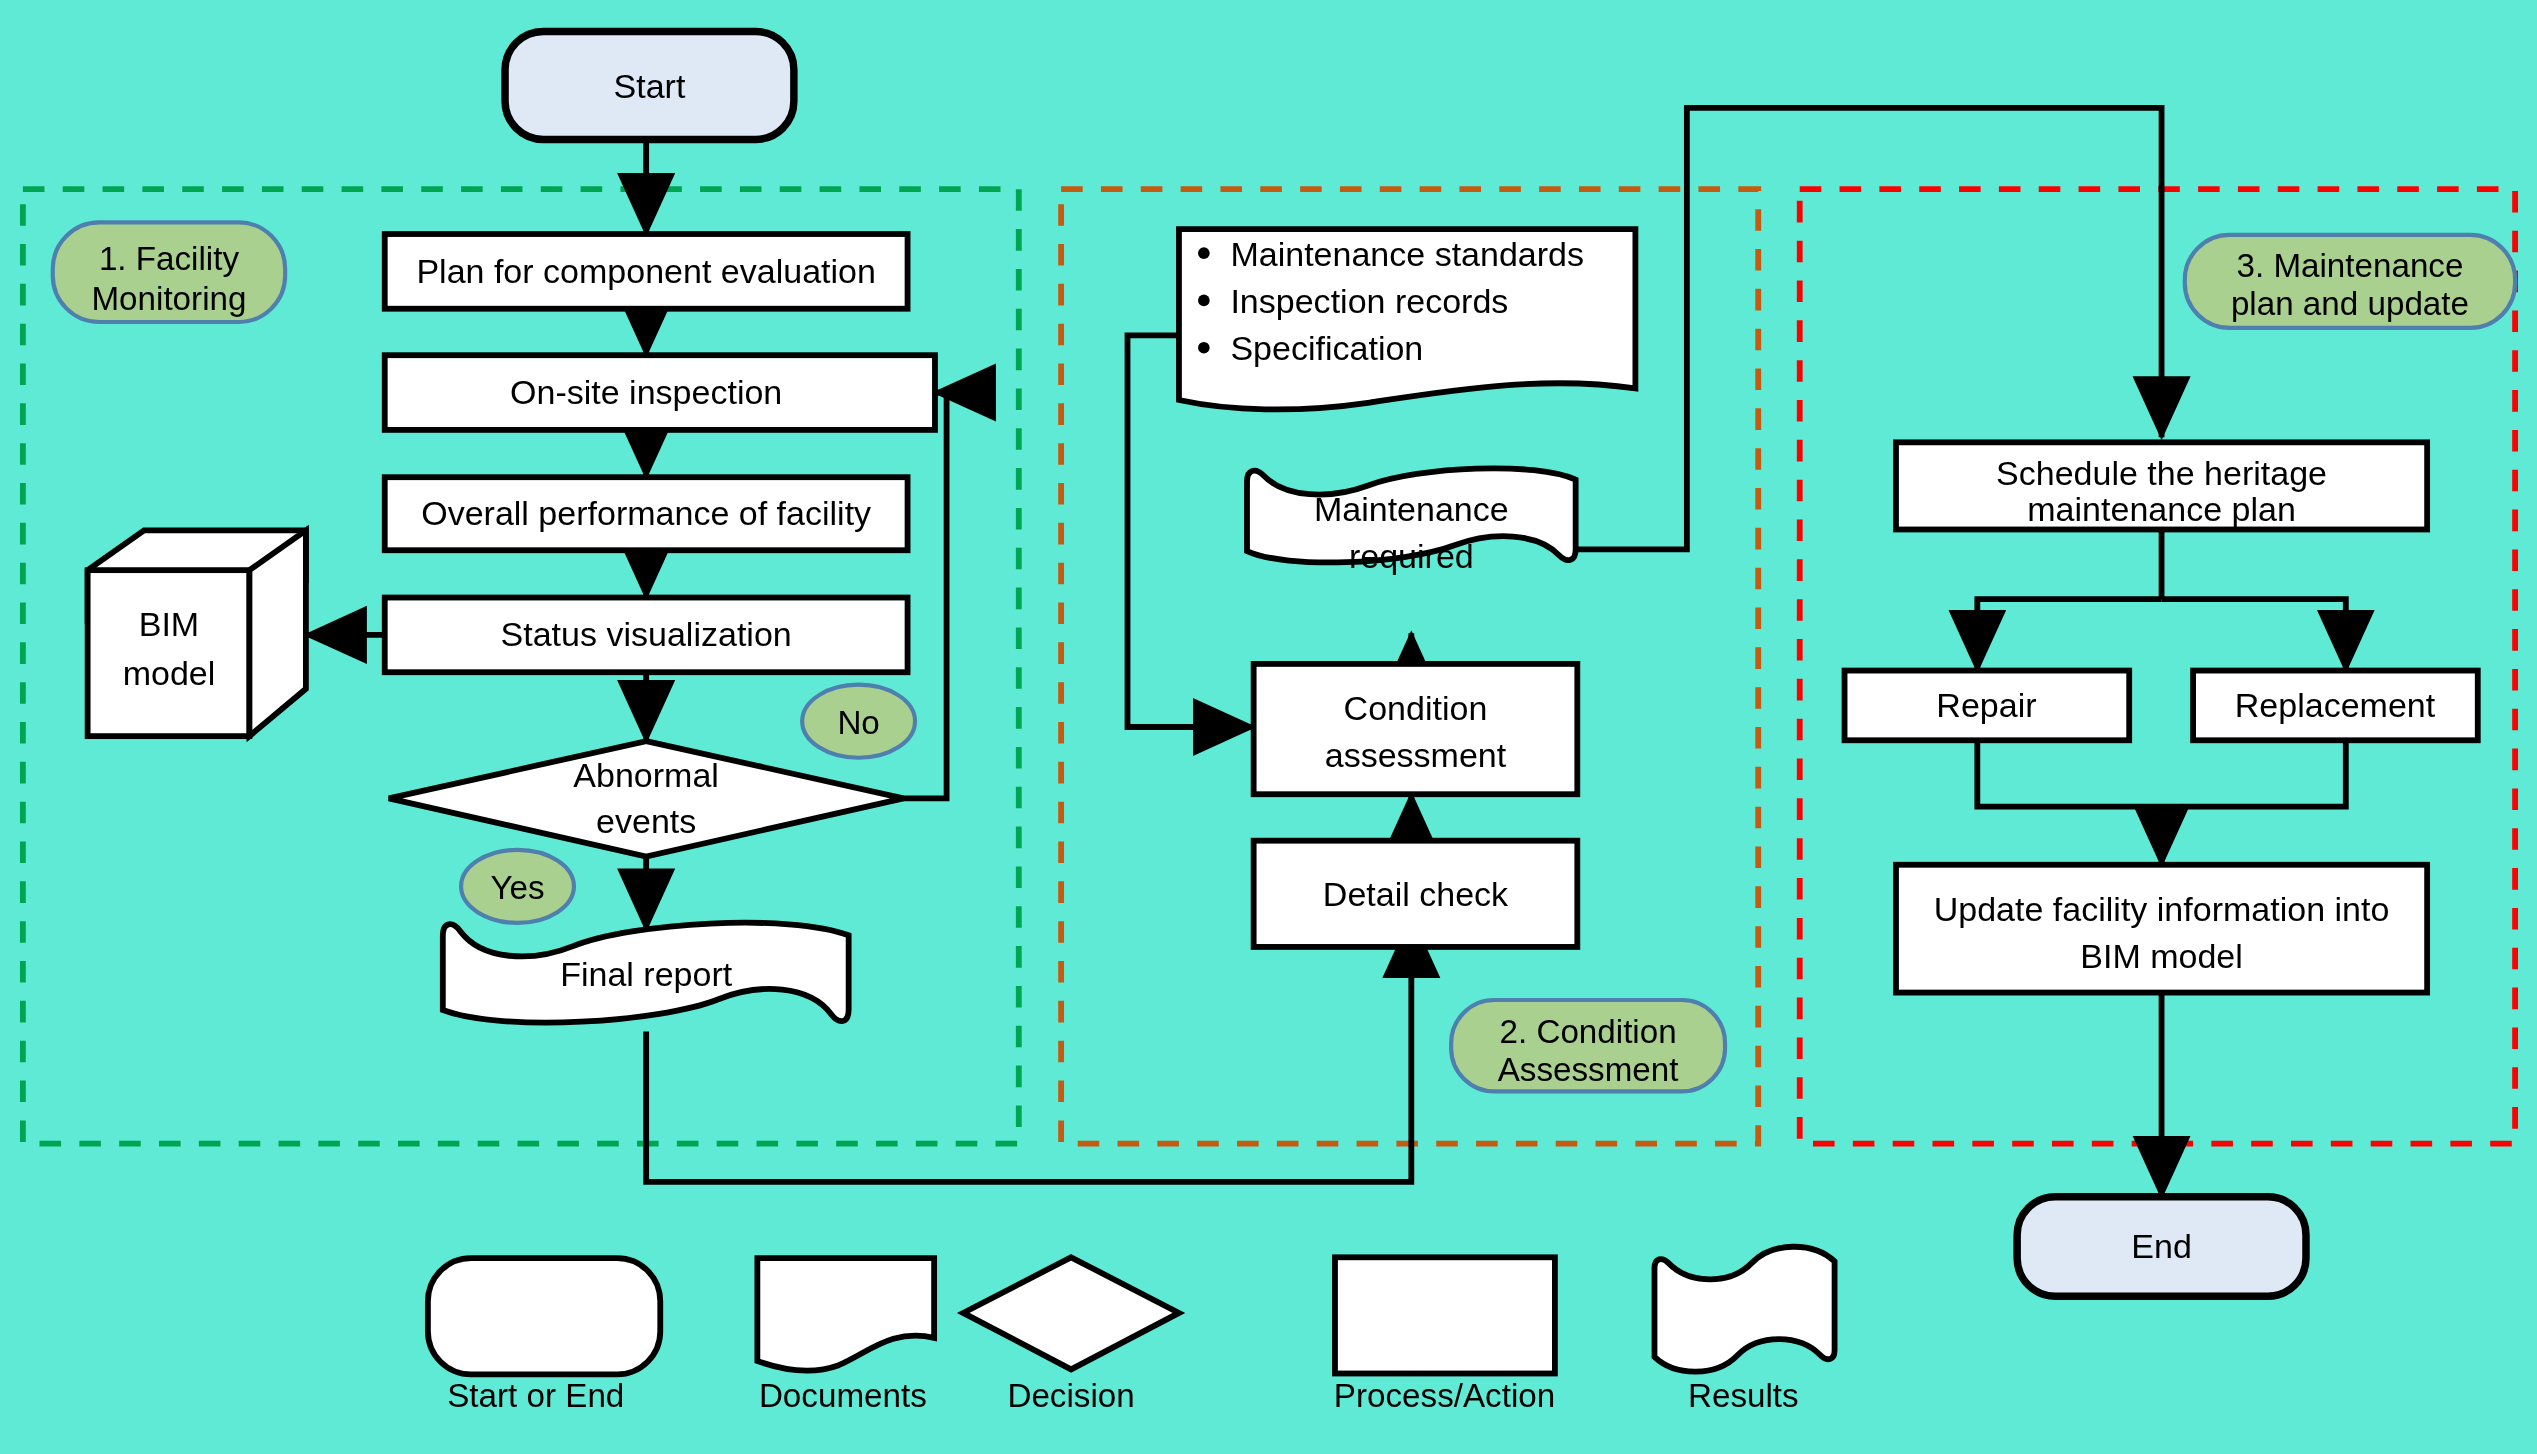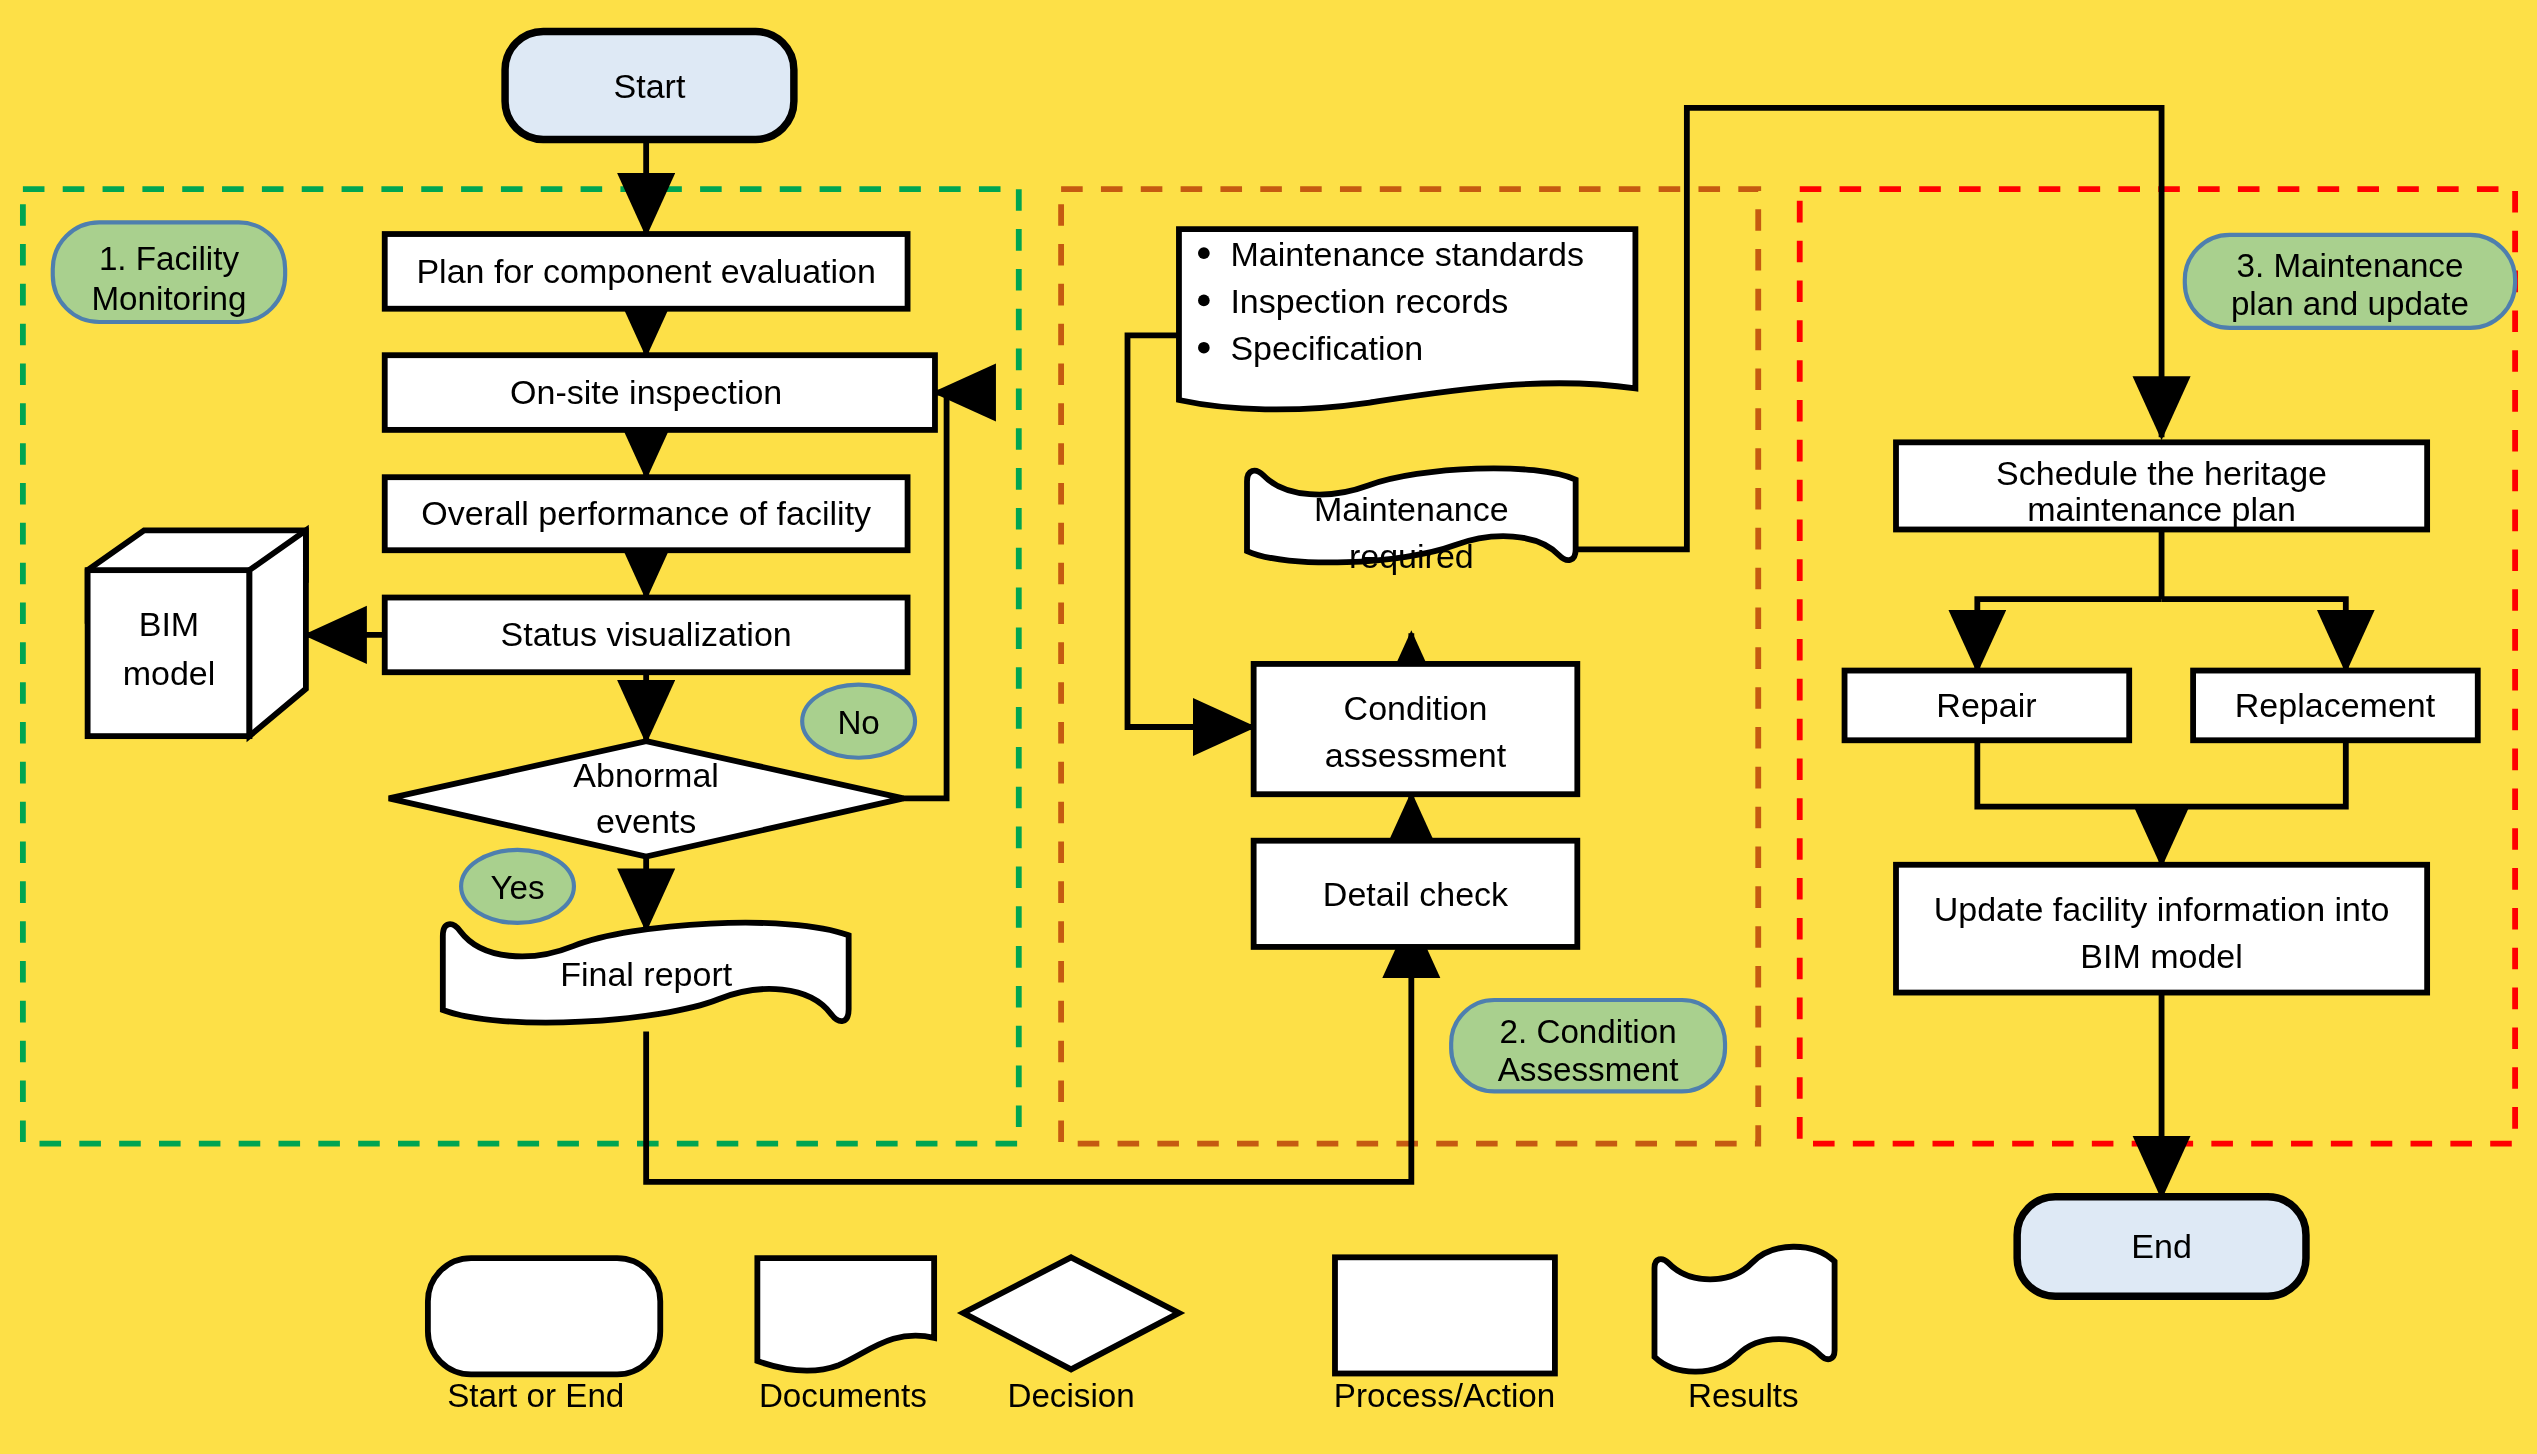--- a/index.html
+++ b/index.html
@@ -1,17 +1,17 @@
 <!DOCTYPE html>
 <html style="font-size:13.3px"><head>
 <meta charset="utf-8">
 <style>
   html,body{margin:0;padding:0;background:#ffffff;}
   body{font-family:"Liberation Sans", sans-serif;}
-  #canvas{position:relative;width:2538px;height:1454px;background:#fde047;overflow:hidden;}
+  #canvas{position:relative;width:2538px;height:1454px;background:#5eead4;overflow:hidden;}
   svg{position:absolute;left:0;top:0;width:2538px;height:1454px;}
   .nodeText{font-family:"Liberation Sans", sans-serif;font-size:41px;fill:#000;}
   .legendText{font-family:"Liberation Sans", sans-serif;font-size:40px;fill:#000;}
   .bulletText{font-family:"Liberation Sans", sans-serif;font-size:41px;fill:#000;}
   .phaseText{font-family:"Liberation Sans", sans-serif;font-size:40px;fill:#000;}
   .shape{fill:#fff;stroke:#000;stroke-width:7;}
   .shapeTerm{stroke:#000;stroke-width:9;}
   .pill{stroke:#4E7FAE;stroke-width:5;}
   .flowline{fill:none;stroke:#000;stroke-width:7;stroke-linejoin:miter;}
   .groupbox{fill:none;stroke-width:7;stroke-dasharray:26 22;}

